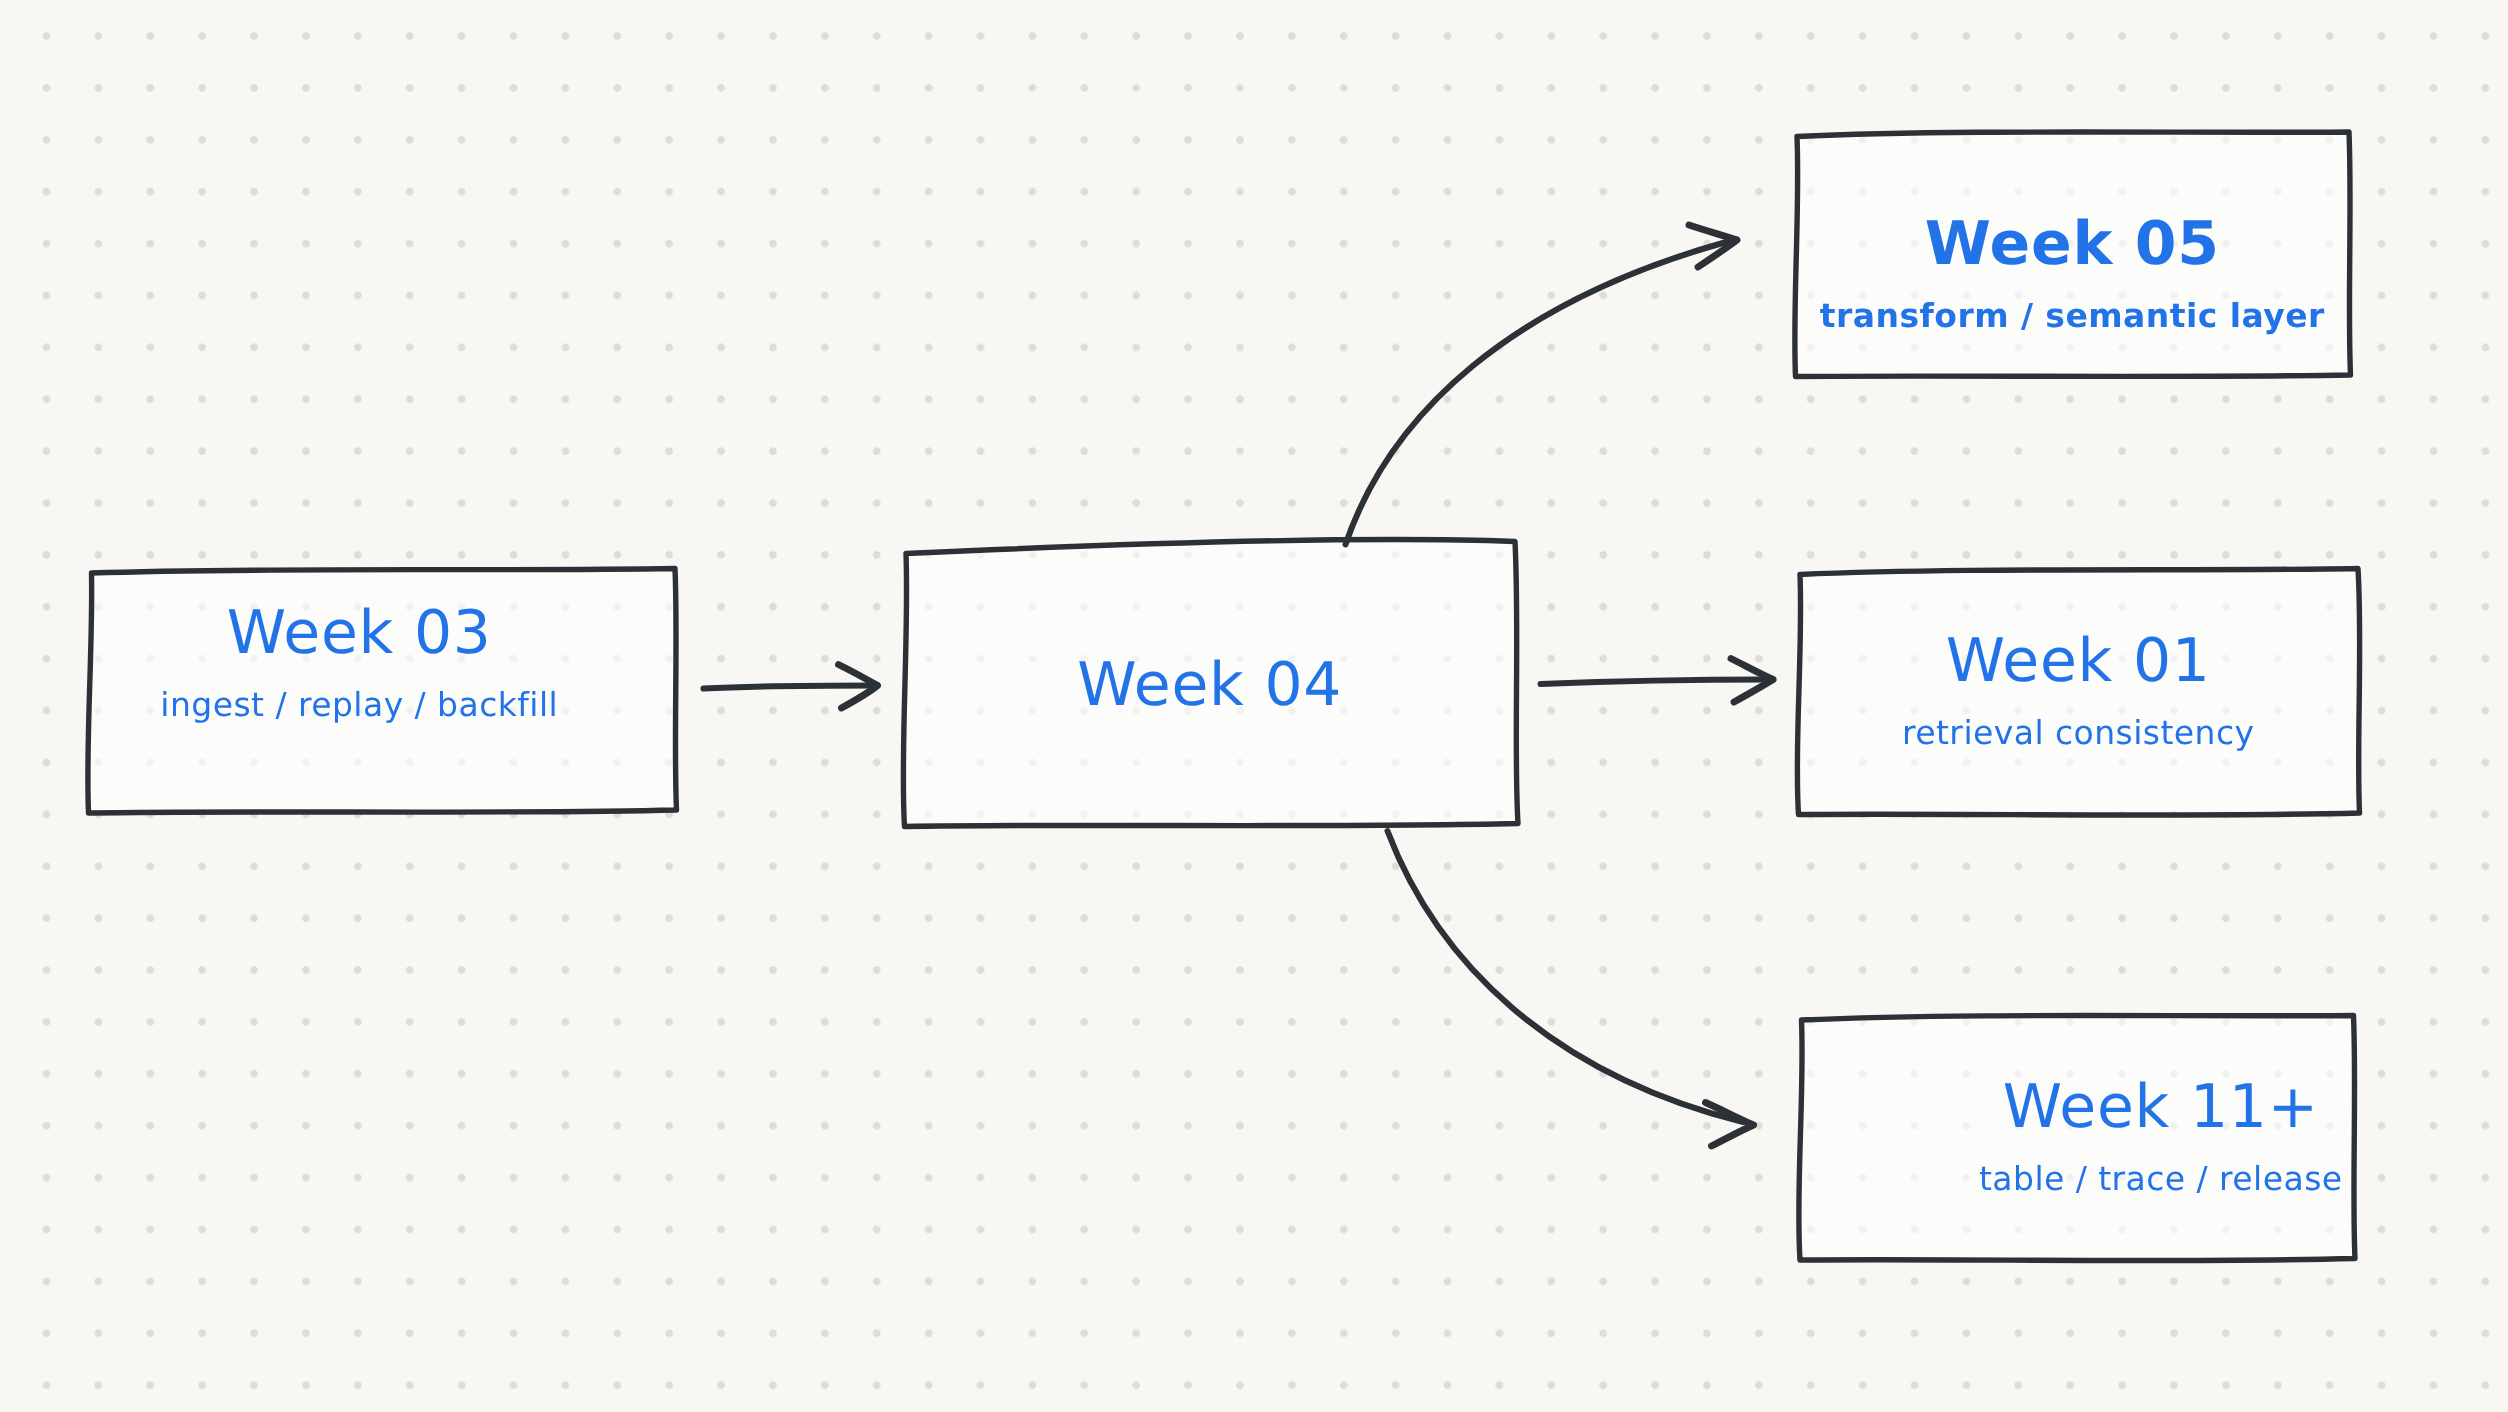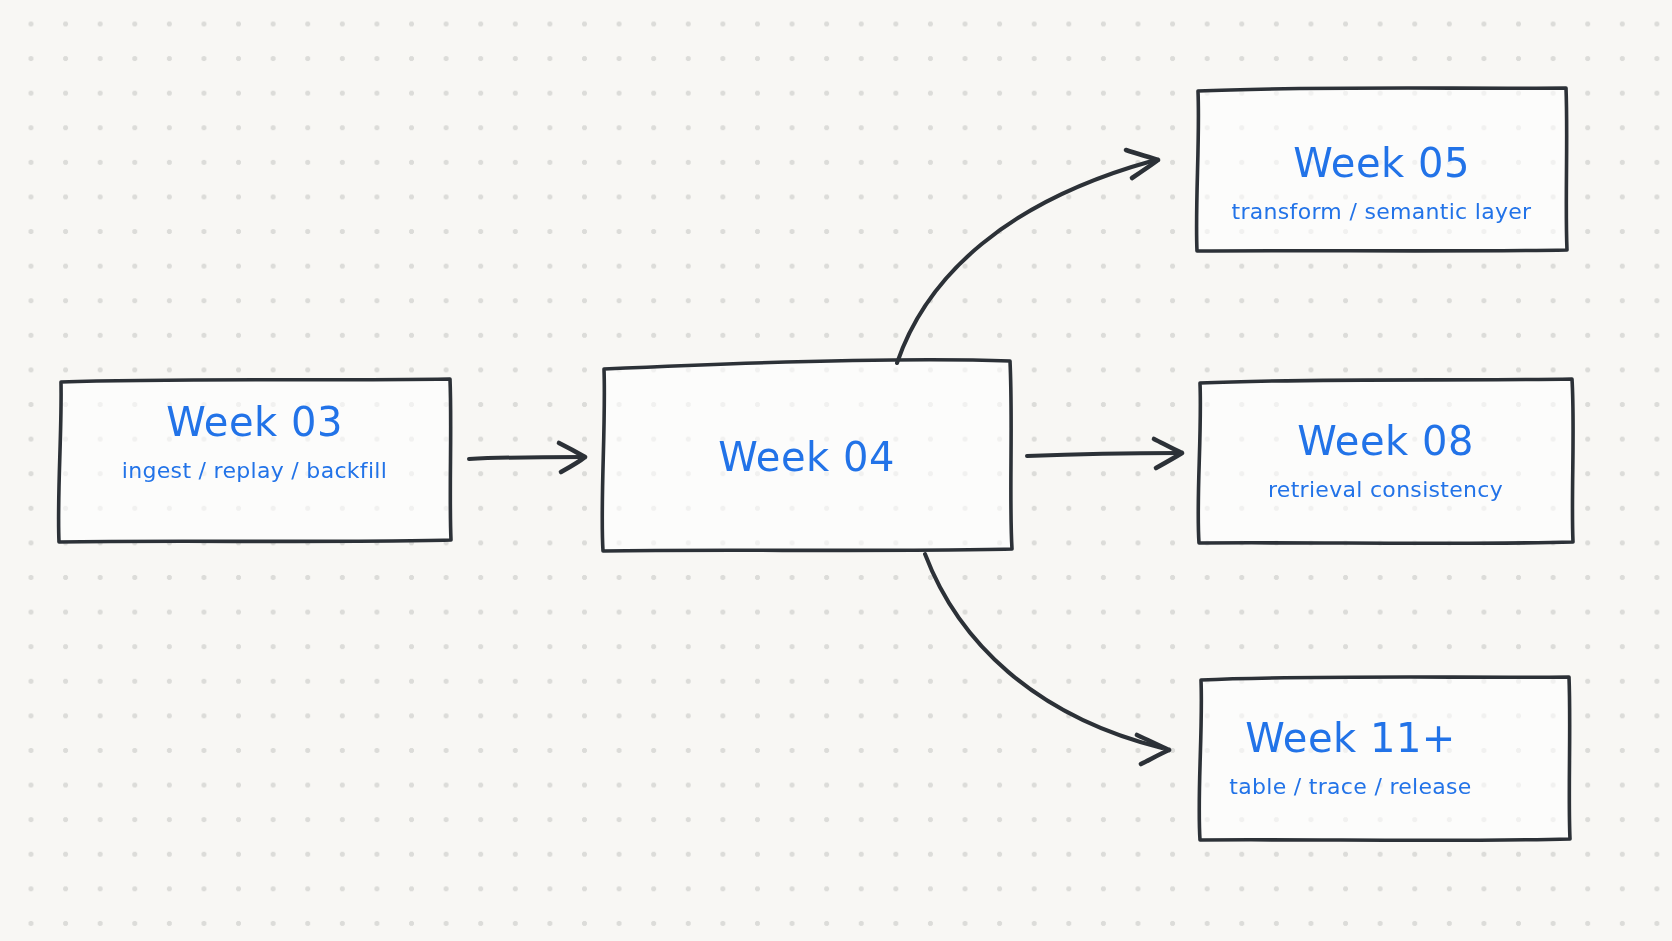--- a/index.html
+++ b/index.html
@@ -59,25 +59,25 @@
     line-height:1.05;
     letter-spacing:0.5px;
     white-space:nowrap;
   }
   .node .subtitle{
     font-size:22px;
     line-height:1.1;
     letter-spacing:0.3px;
     white-space:nowrap;
   }
-  #n-week03{left:57px;top:378px;width:395px;height:129px;}
+  #n-week03{left:42px;top:378px;width:395px;height:129px;}
   #n-week04{left:600px;top:363px;width:413px;height:188px;gap:32px;}
-  #n-week05{left:1195px;top:86px;width:373px;height:194px;}
+  #n-week05{left:1195px;top:86px;width:373px;height:194px;font-weight:bold;}
   #n-week08{left:1197px;top:378px;width:377px;height:166px;}
-  #n-week11{left:1164px;top:675px;width:373px;height:166px;}
+  #n-week11{left:1254px;top:675px;width:373px;height:166px;}
 </style>
 </head>
 <body>
 
 <div class="canvas">
 
   <svg class="strokes" viewBox="0 0 1672 941" xmlns="http://www.w3.org/2000/svg">
 
     <path class="box-outline" d="M 61 382 C 180 378, 330 381, 450 379 C 452 428, 449 495, 451 540 C 335 543, 170 540, 59 542 C 57 494, 62 432, 61 382 Z"></path>
     <path class="box-outline" d="M 604 369 C 735 363, 905 357, 1010 361 C 1013 423, 1009 500, 1012 549 C 885 552, 718 549, 603 551 C 600 502, 606 425, 604 369 Z"></path>
@@ -114,21 +114,21 @@
   <div class="node" id="n-week04">
     <div class="title">Week 04</div>
   </div>
 
   <div class="node" id="n-week05">
     <div class="title">Week 05</div>
     <div class="subtitle">transform / semantic layer</div>
   </div>
 
   <div class="node" id="n-week08">
-    <div class="title">Week 08</div>
+    <div class="title">Week 01</div>
     <div class="subtitle">retrieval consistency</div>
   </div>
 
   <div class="node" id="n-week11">
     <div class="title">Week 11+</div>
     <div class="subtitle">table / trace / release</div>
   </div>
 
 </div>
 

